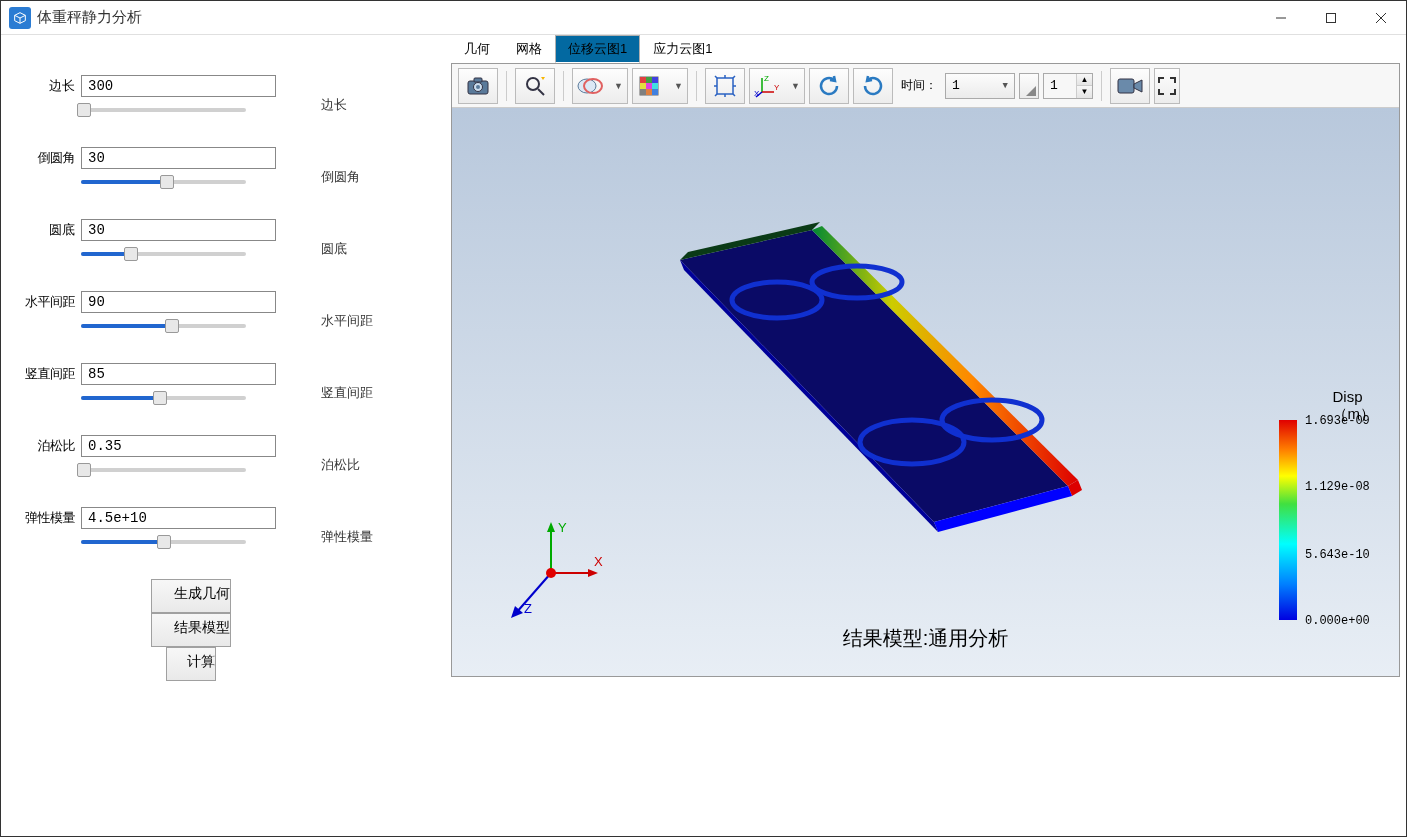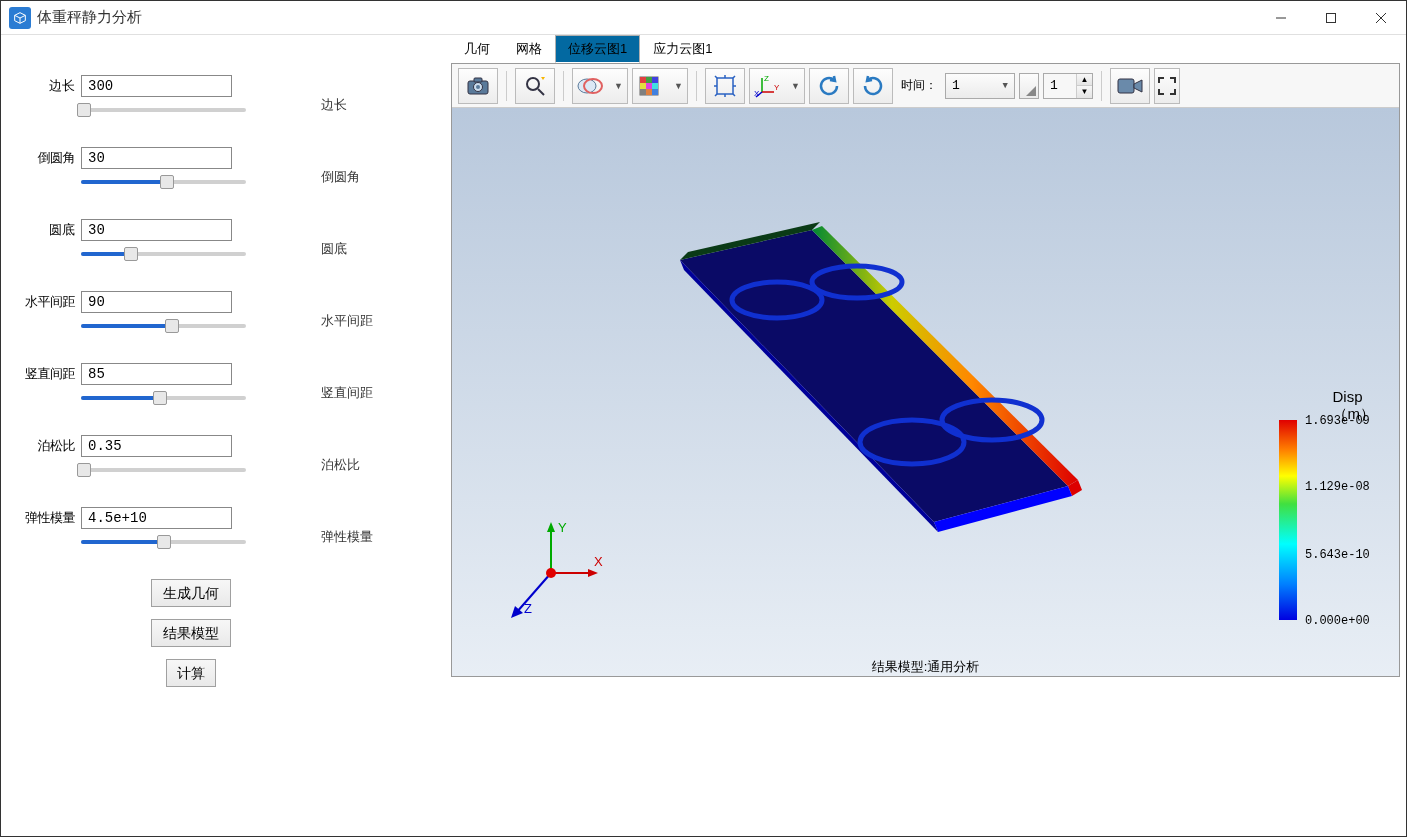--- a/index.html
+++ b/index.html
@@ -37,44 +37,44 @@
 }
 .win-btn svg { width: 12px; height: 12px; }
 .main { display: flex; height: calc(837px - 34px); }
 .left-panel { width: 450px; padding: 40px 20px 20px 20px; }
 .param-row { display: flex; align-items: center; margin-bottom: 30px; }
 .param-col-left { width: 300px; }
 .param-line { display: flex; align-items: center; }
 .param-label-left { width: 60px; text-align: right; padding-right: 6px; font-size: 13px; }
 .param-label-small { width: 60px; text-align: right; padding-right: 6px; font-size: 13px; letter-spacing: -0.5px; }
 .param-input {
-  width: 151px; height: 22px;
+  width: 195px; height: 22px;
   border: 1px solid #888;
   padding: 2px 6px;
   font-family: "Courier New", monospace;
   font-size: 14px;
 }
 .slider-wrap { margin-left: 60px; margin-top: 6px; width: 165px; position: relative; height: 14px; }
 .slider-track { position: absolute; top: 5px; left: 0; right: 0; height: 4px; background: #d0d0d0; border-radius: 2px; }
 .slider-fill { position: absolute; top: 5px; left: 0; height: 4px; background: #2166cf; border-radius: 2px; }
 .slider-thumb {
   position: absolute; top: 0; width: 14px; height: 14px;
   background: #e8e8e8; border: 1px solid #999; border-radius: 2px;
   transform: translateX(-7px);
 }
 .param-label-right { width: 100px; padding-top: 18px; font-size: 13px; color: #333; }
 .action-buttons { margin-top: 10px; margin-left: 130px; }
 .action-btn {
   display: block;
-  width: 80px; height: 28px;
-  margin-bottom: 12px;
+  width: 80px; height: 34px;
+  margin-bottom: 0;
   background: linear-gradient(#f7f7f7,#e9e9e9);
   border: 1px solid #a0a0a0;
   font-size: 14px;
-  text-align: center;
+  text-align: right;
   line-height: 26px;
   cursor: default;
 }
 .right-panel { flex: 1; display: flex; flex-direction: column; padding-right: 6px; }
 .tabs { display: flex; height: 26px; margin-top: 2px; align-items: flex-end; }
 .tab {
   padding: 4px 12px;
   font-size: 13px;
   border: 1px solid transparent;
   cursor: default;
@@ -135,24 +135,24 @@
 }
 .legend-title { position: absolute; right: 24px; top: 280px; font-size: 15px; line-height: 17px; }
 .legend-bar {
   width: 18px; height: 200px;
   background: linear-gradient(to bottom, #e00000 0%, #ff8000 15%, #ffff00 28%, #40e040 42%, #00ffff 62%, #0080ff 82%, #0000e0 100%);
 }
 .legend-ticks { margin-left: 8px; height: 200px; position: relative; width: 80px; }
 .legend-tick { position: absolute; font-size: 12px; font-family: "Courier New", monospace; white-space: nowrap; text-align: right; }
 .caption {
   position: absolute;
-  bottom: 0;
+  bottom: 24px;
   left: 50%;
   transform: translateX(-50%);
-  font-size: 13px;
+  font-size: 20px;
 }
 .triad { position: absolute; left: 44px; bottom: 48px; }
 .model-svg { position: absolute; left: 210px; top: 114px; }
 .chev { font-size: 9px; color: #555; }
 </style>
 </head>
 <body>
 
 <div class="titlebar">
   <div class="app-icon">

